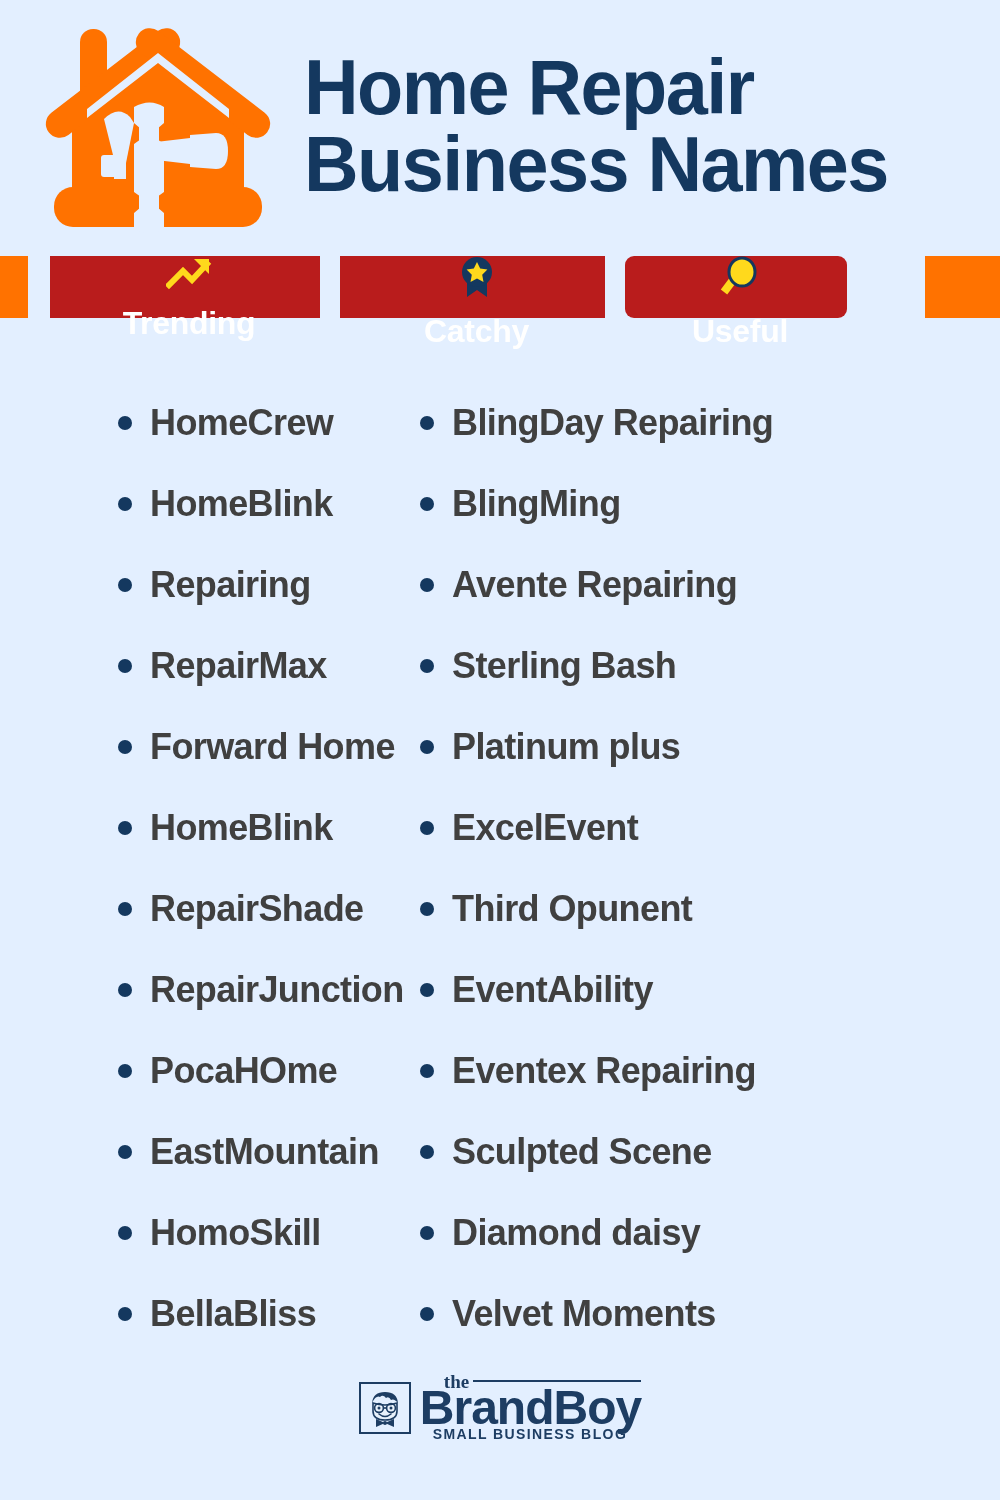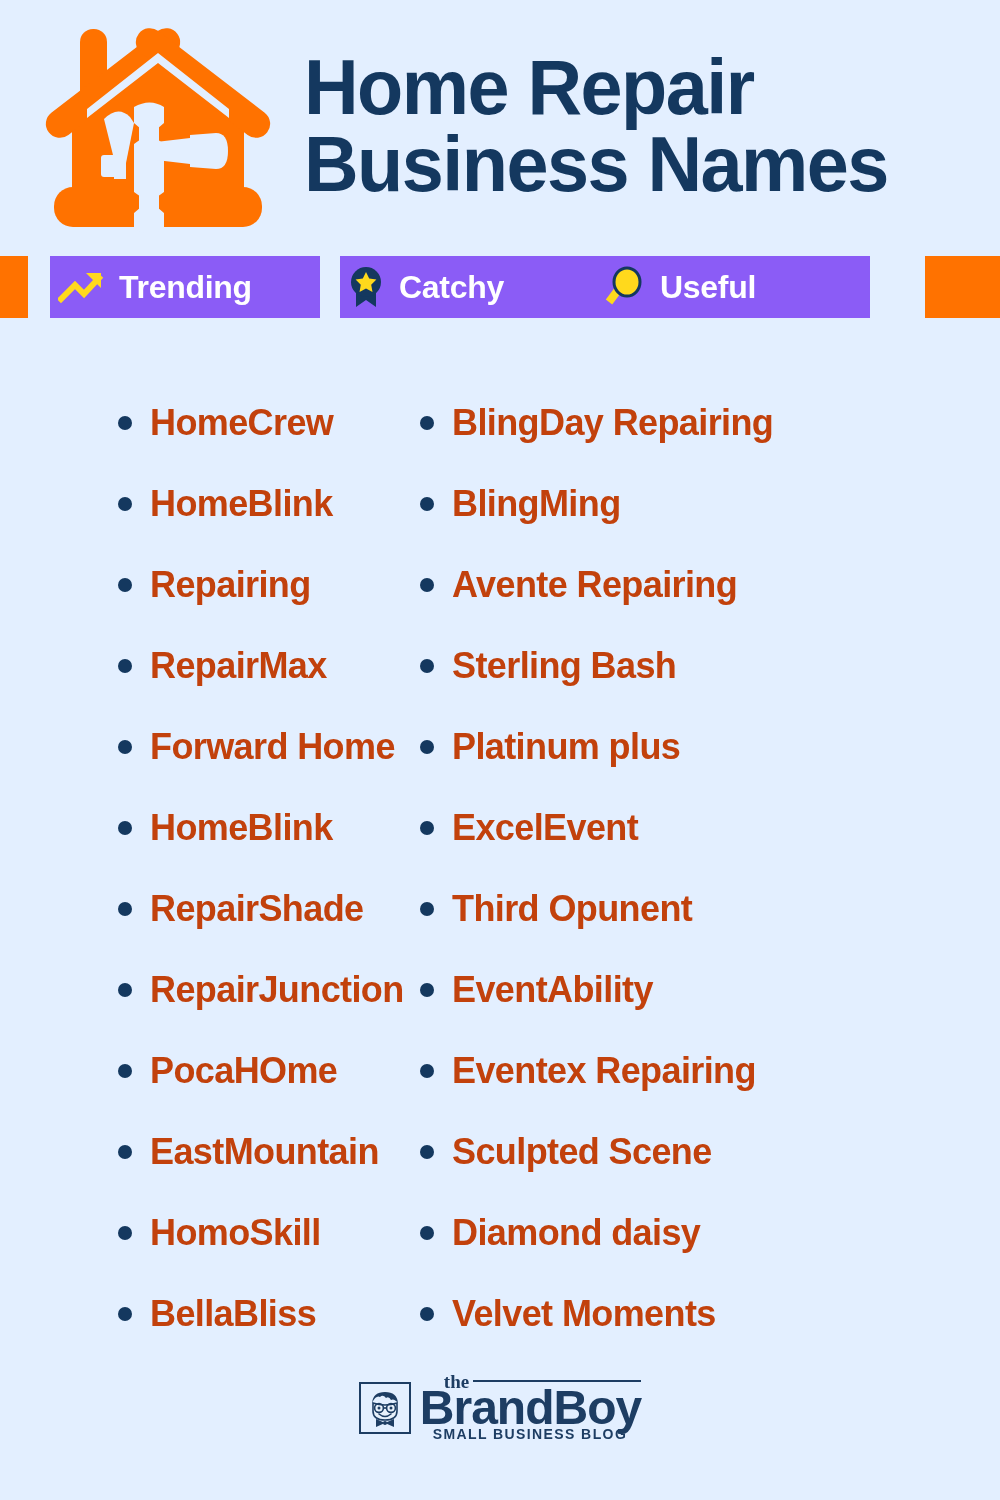--- a/index.html
+++ b/index.html
@@ -70,29 +70,30 @@
     height:62px;
     background:#ff7200;
   }
   .edge-strip.left  { left:0;   width:28px; }
   .edge-strip.right { left:925px; width:75px; }
 
   .badge {
     position:absolute;
     top:0;
     height:62px;
-    background:#8b5cf6;
+    background:#b91c1c;
     display:flex;
     align-items:center;
     padding-left:8px;
     gap:15px;
+    flex-direction:column;
   }
   .badge-1 { left:50px;  width:270px; }
   .badge-2 { left:340px; width:265px; }
-  .badge-3 { left:597px; width:273px; }
+  .badge-3 { left:625px; width:222px;border-radius:9px; }
 
   .badge-icon { flex:0 0 auto; display:block; }
 
   .badge-label {
     font-family:"Liberation Sans", sans-serif;
     font-weight:bold;
     font-size:32px;
     color:#ffffff;
     letter-spacing:-0.3px;
     white-space:nowrap;
@@ -129,21 +130,21 @@
     width:14px;
     height:14px;
     border-radius:50%;
     background:#14385f;
   }
 
   .item-text {
     font-family:"Liberation Sans", sans-serif;
     font-weight:bold;
     font-size:36px;
-    color:#c2410c;
+    color:#404040;
     letter-spacing:-0.6px;
     white-space:nowrap;
     line-height:1;
   }
 
   
   .footer {
     position:absolute;
     bottom:0; left:0;
     width:1000px;

